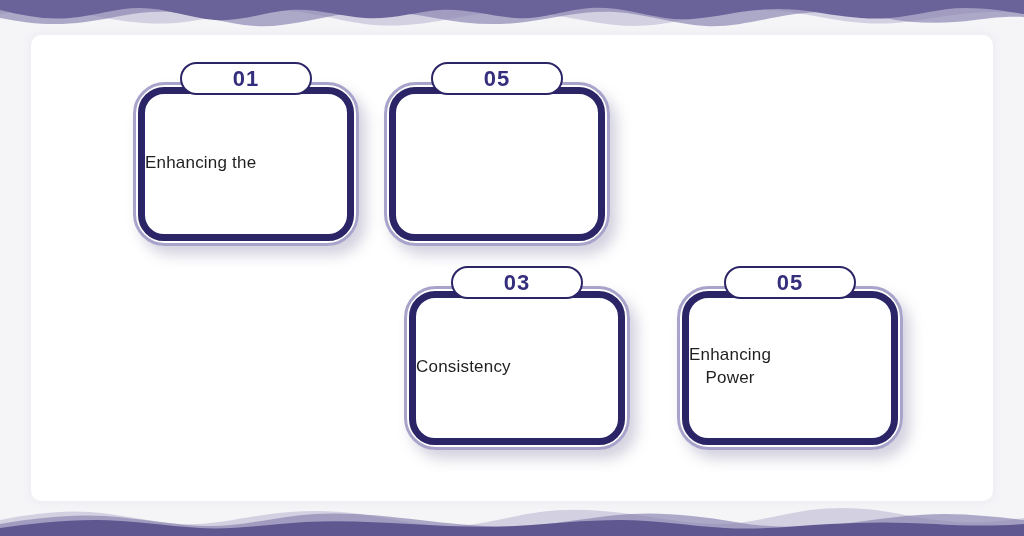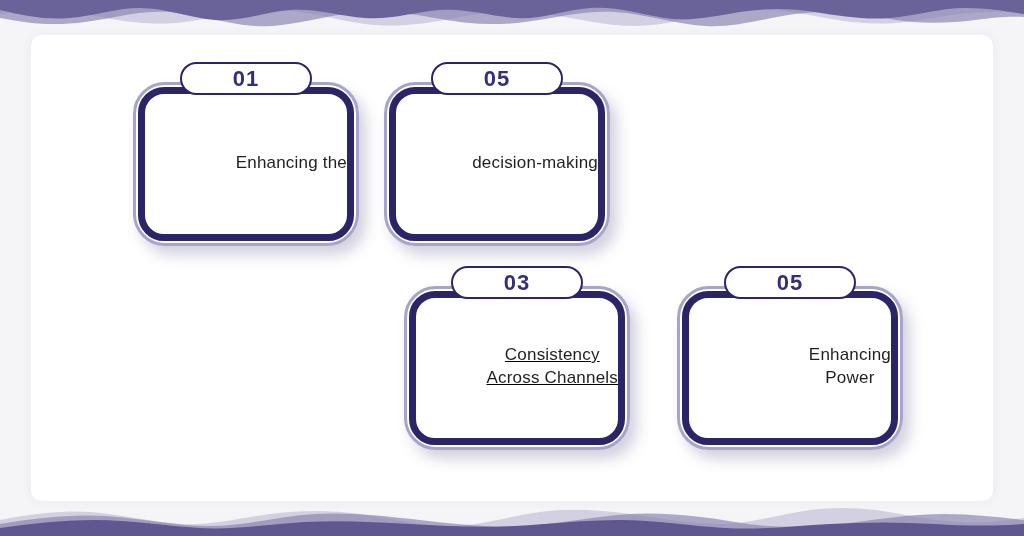--- a/index.html
+++ b/index.html
@@ -37,21 +37,21 @@
     border-radius: 32px;
     padding: 2px;
     box-shadow: 7px 9px 14px rgba(95,90,135,0.28);
     background: transparent;
   }
   .card-inner {
     width: 100%; height: 100%;
     border: 7px solid var(--border_dark);
     border-radius: 26px;
     background: var(--card_bg);
-    display: flex; align-items: center; justify-content: flex-end;
+    display: flex; align-items: center; justify-content: flex-start;
     text-align: center;
   }
   .card-title {
     color: var(--text);
     font-size: 17px;
     line-height: 23px;
     font-weight: 500;
     letter-spacing: 0.2px;
     padding-bottom: 4px;
   }
@@ -68,21 +68,21 @@
   }
   .badge-number {
     color: var(--number);
     font-size: 22px;
     font-weight: 700;
     letter-spacing: 1px;
   }
 
   .card-1 { left: 122px; top: 82px; margin-left: 11px; }
   .card-2 { left: 384px; top: 82px; }
-  .card-3 { left: 404px; top: 286px; text-decoration: underline; }
+  .card-3 { left: 404px; top: 286px; }
   .card-4 { left: 677px; top: 286px; }
 </style>
 </head>
 <body>
 
 <svg class="wave-strip top" viewBox="0 0 1024 30" preserveAspectRatio="none" aria-hidden="true">
   <path class="wave-light" d="M0,14 C35,8 65,10 95,16 C125,22 155,26 185,22 C215,18 245,10 275,10 C305,10 335,20 365,24 C395,28 425,24 455,18 C485,12 515,10 545,14 C575,18 605,26 635,26 C665,26 695,16 725,12 C755,8 785,10 815,16 C845,22 875,26 905,22 C935,18 965,12 995,12 C1010,12 1018,13 1024,14 L1024,0 L0,0 Z"></path>
   <path class="wave-mid" d="M0,18 C30,24 55,26 85,22 C115,18 140,10 170,12 C200,14 225,24 255,26 C285,28 315,18 345,14 C375,10 405,12 435,18 C465,24 495,26 525,22 C555,18 585,10 615,12 C645,14 675,24 705,26 C735,28 765,18 795,14 C825,10 855,12 885,18 C915,24 945,24 975,20 C995,17 1012,16 1024,17 L1024,0 L0,0 Z"></path>
   <path class="wave-dark-top" d="M0,10 C25,16 45,20 70,18 C95,16 115,8 140,8 C165,8 190,18 215,20 C240,22 265,12 290,10 C315,8 340,16 365,18 C390,20 415,12 440,10 C465,8 490,16 515,18 C540,20 565,10 590,8 C615,6 640,14 665,18 C690,22 715,16 740,12 C765,8 790,8 815,12 C840,16 865,20 890,18 C915,16 940,8 965,8 C990,8 1010,12 1024,14 L1024,0 L0,0 Z"></path>
 </svg>
@@ -102,35 +102,33 @@
   </div>
 </div>
 
 <div class="card card-2">
   <div class="badge">
     <span class="badge-number">05</span>
   </div>
   <div class="card-frame">
     <div class="card-inner">
       <div class="card-title">
-        <span style="display:block">decision-making</span>
       </div>
     </div>
   </div>
 </div>
 
 <div class="card card-3">
   <div class="badge">
     <span class="badge-number">03</span>
   </div>
   <div class="card-frame">
     <div class="card-inner">
       <div class="card-title">
         <span style="display:block">Consistency</span>
-        <span style="display:block">Across Channels</span>
       </div>
     </div>
   </div>
 </div>
 
 <div class="card card-4">
   <div class="badge">
     <span class="badge-number">05</span>
   </div>
   <div class="card-frame">

